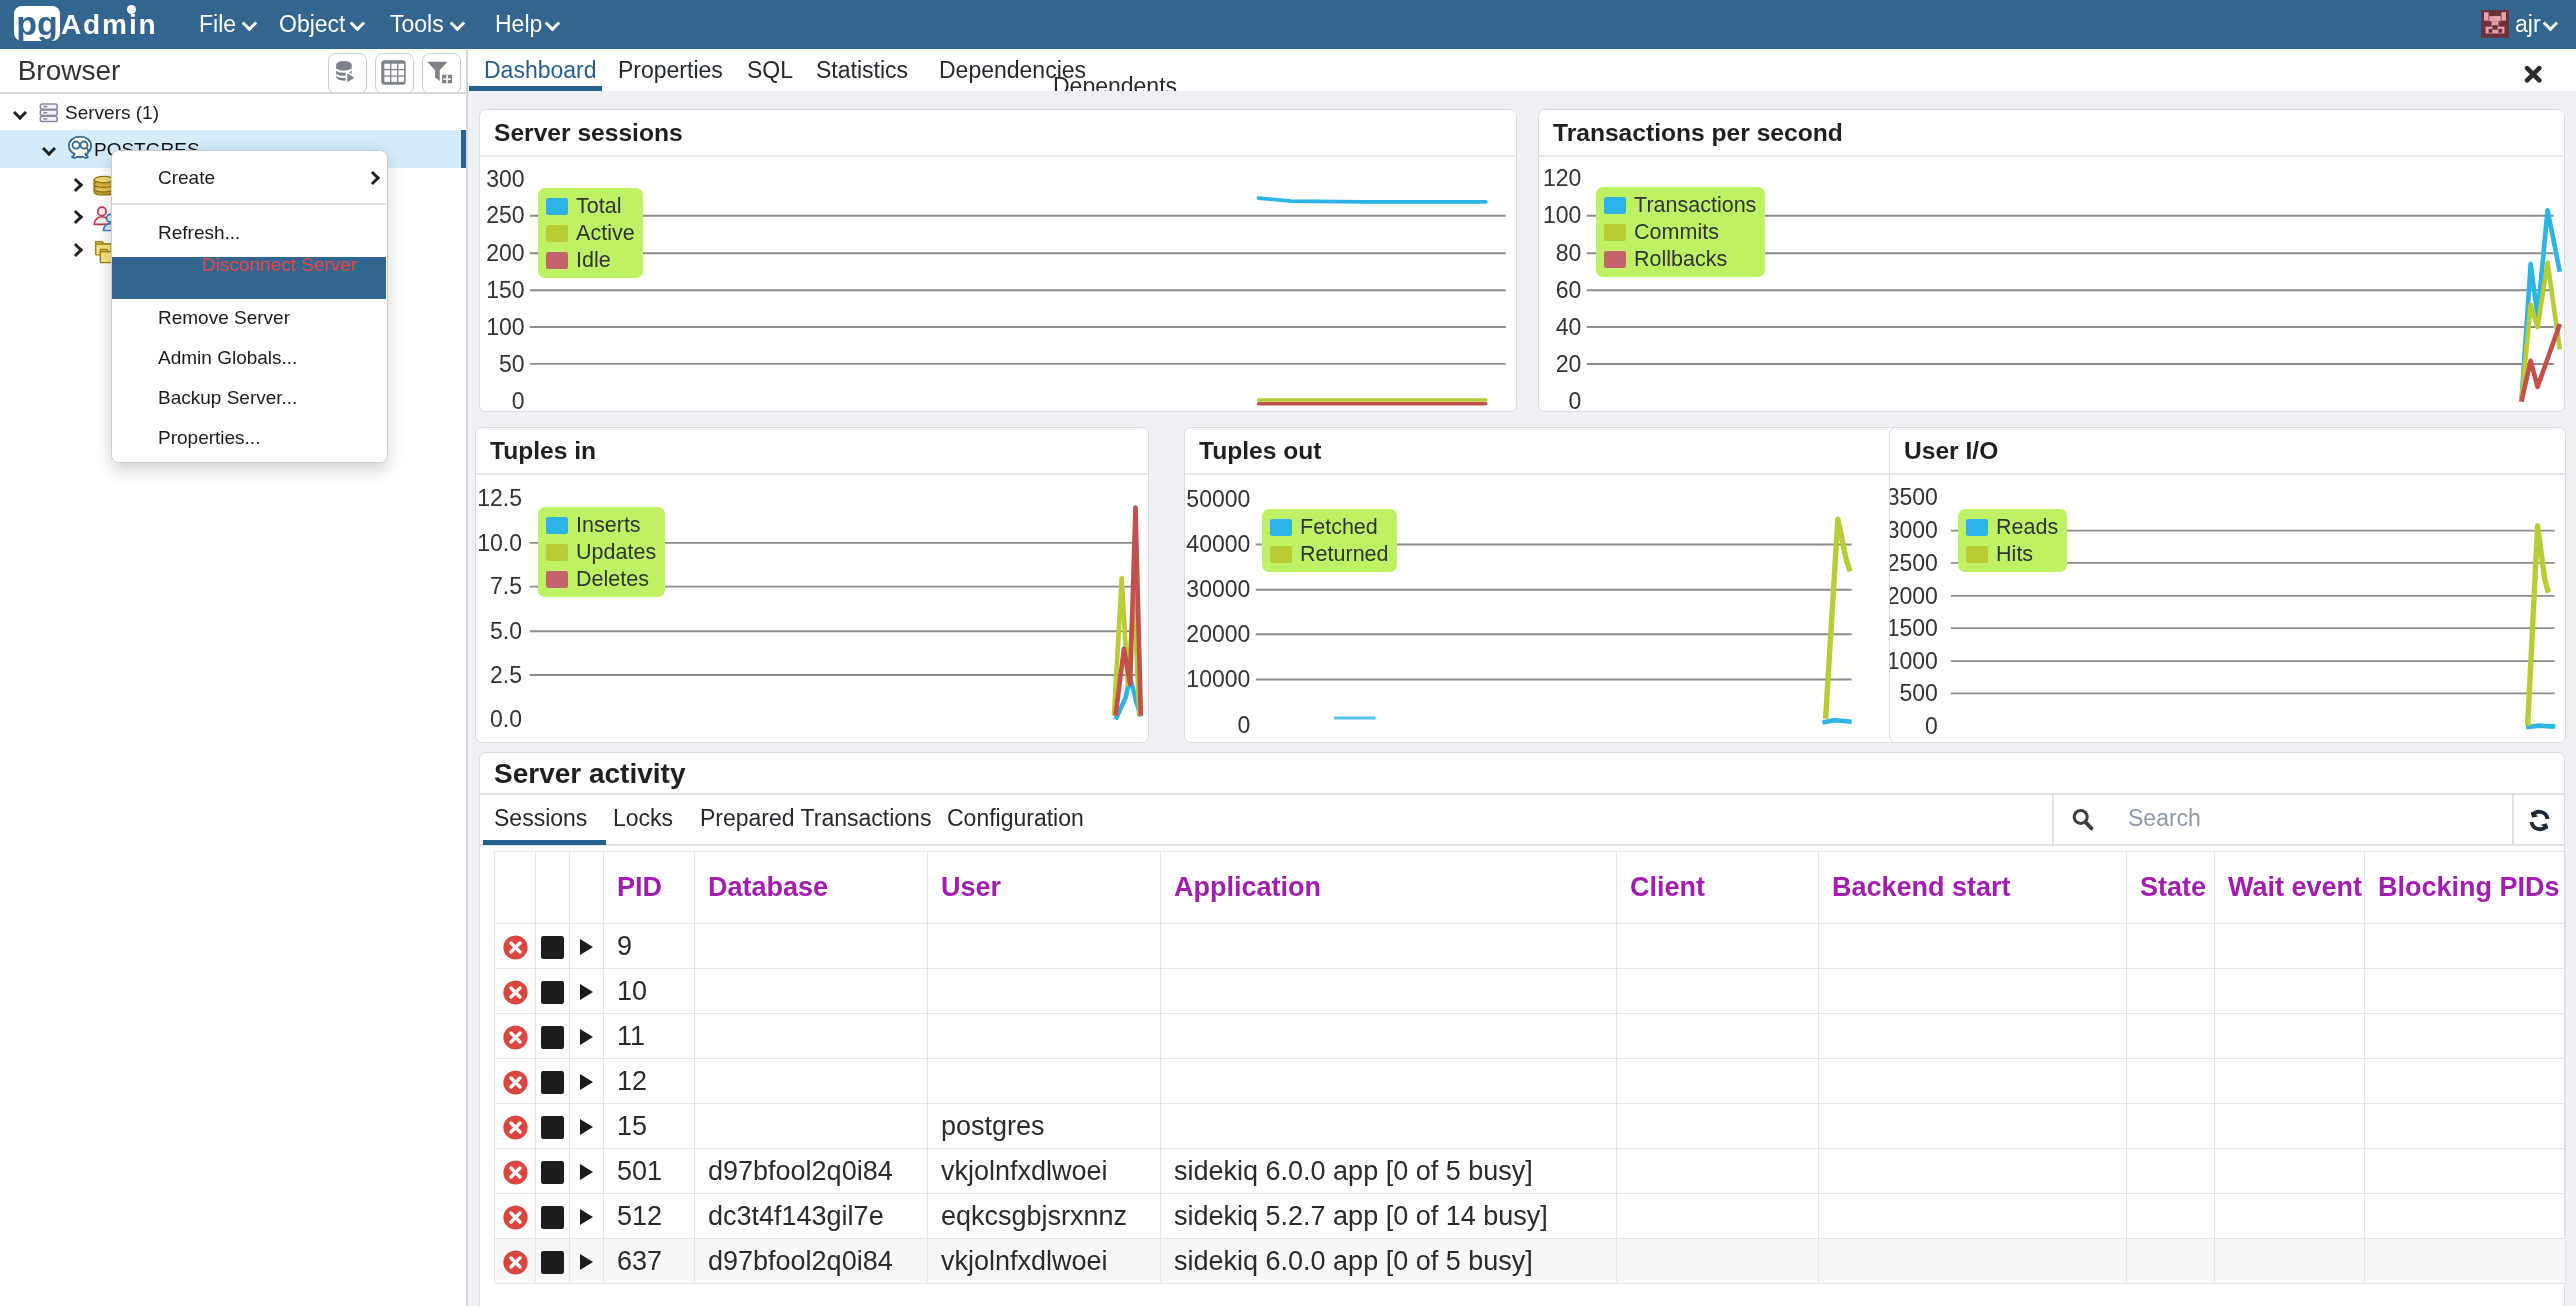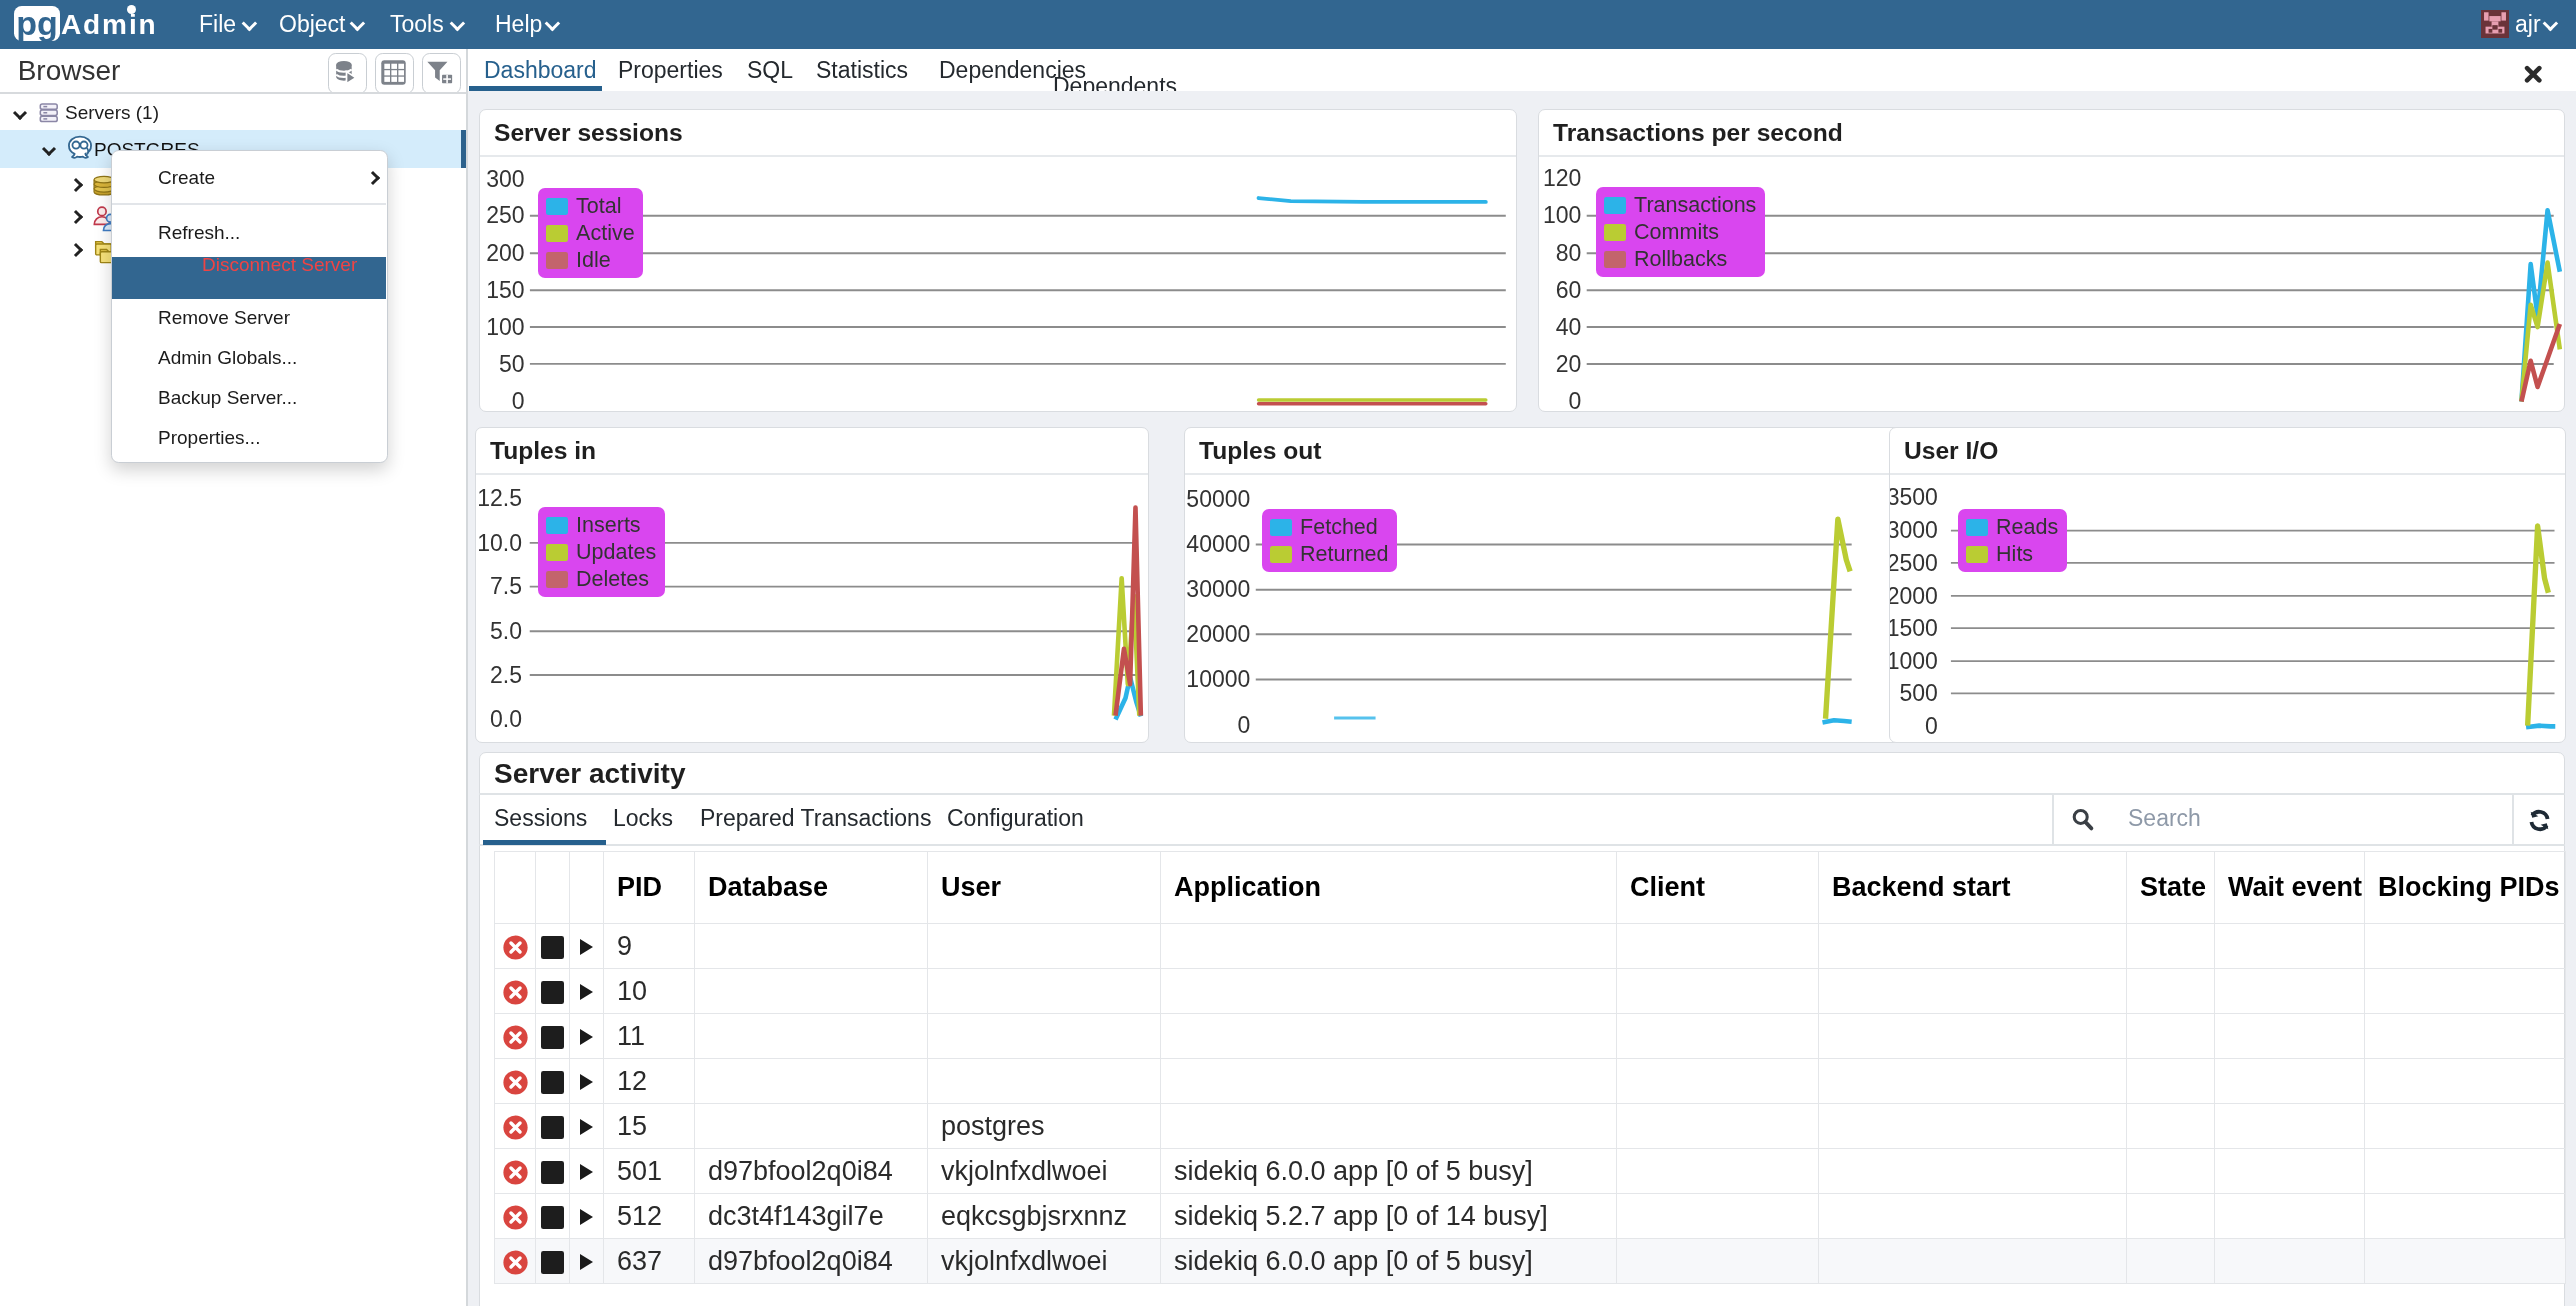--- a/index.html
+++ b/index.html
@@ -37,32 +37,32 @@
   #cmenu { position:absolute; left:111px; top:150px; width:277px; height:313px; background:#fff;
     border:1.5px solid #c9ced4; border-radius:7.7px; box-shadow:0 6.1px 17px rgba(0,0,0,.18); z-index:50; }
   .mitem { position:absolute; left:0; width:100%; height:40px; line-height:40px; font-size:19px; color:#1b1b1b; padding-left:46px; }
   #mhl { position:absolute; left:0; top:106px; width:274px; height:42px; background:#326690; }
 
   
   #main { position:absolute; left:468px; top:91px; width:2108px; height:1215px; background:#eef0f4; }
   .panel { position:absolute; background:#fff; border:1.5px solid #d9dce0; border-radius:7px; }
   .ptitle { position:absolute; left:14px; top:0; height:45px; line-height:45px; font-size:24.6px; font-weight:bold; color:#1f1f1f; }
   .phr { position:absolute; left:0; top:45px; width:100%; height:1.5px; background:#e6e9ec; }
-  .legend { position:absolute; background:#d946ef; border-radius:7px; padding:4.6px 8.4px; }
+  .legend { position:absolute; background:#bef264; border-radius:7px; padding:4.6px 8.4px; }
   .litem { display:flex; align-items:center; height:27px; font-size:21.5px; color:#333; }
   .sw { width:22px; height:17px; border-radius:2.3px; margin-right:7.7px; flex:none; }
 
   
   .satab { position:absolute; top:794px; height:51px; line-height:49px; font-size:23px; color:#24292e; }
   .saline { position:absolute; left:479px; width:2086px; height:1.5px; background:#dfe3e6; }
   #satabul { position:absolute; left:483px; top:840px; width:123px; height:4.6px; background:#26608d; }
   table.sat { border-collapse:collapse; table-layout:fixed; width:2071px; font-size:27px; color:#2a2a2a; }
   table.sat th, table.sat td { border:1.5px solid #e4e6e9; padding:0 0 0 13px; text-align:left;
     font-weight:normal; white-space:nowrap; overflow:hidden; }
-  table.sat th { font-weight:bold; color:#000000; height:72px; }
+  table.sat th { font-weight:bold; color:#a21caf; height:72px; }
   table.sat td { height:45px; }
   .icell { text-align:center !important; padding:0 !important; }
   .redx { display:inline-block; vertical-align:middle; }
   .blksq { display:inline-block; width:23px; height:23px; background:#1d1d1d; border-radius:2.3px; vertical-align:middle; }
   .tri { display:inline-block; width:0; height:0; border-left:13px solid #1a1a1a; border-top:8.4px solid transparent; border-bottom:8.4px solid transparent; vertical-align:middle; }
 </style>
 </head>
 <body>
 <div id="stage">
 

